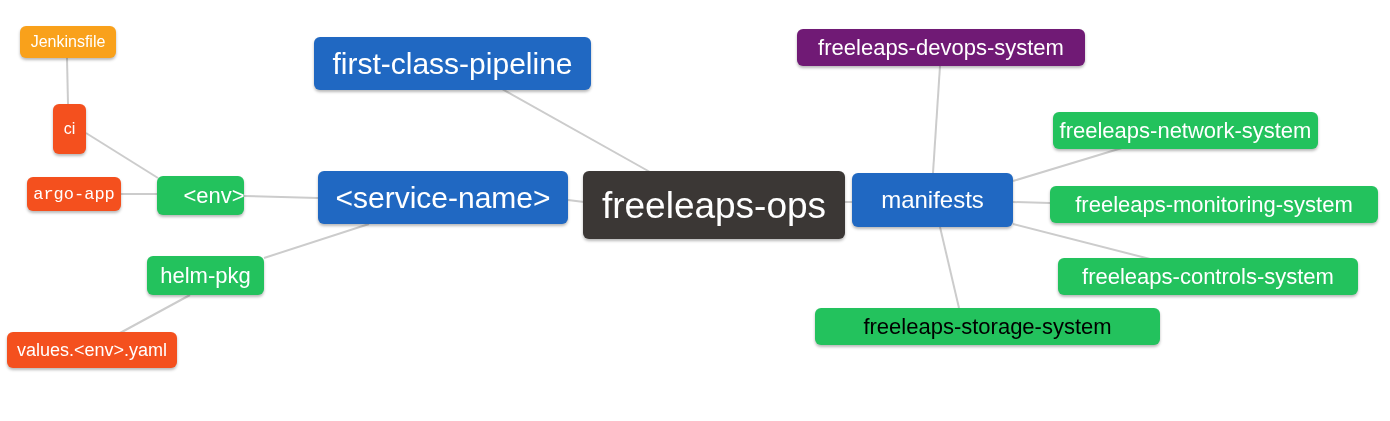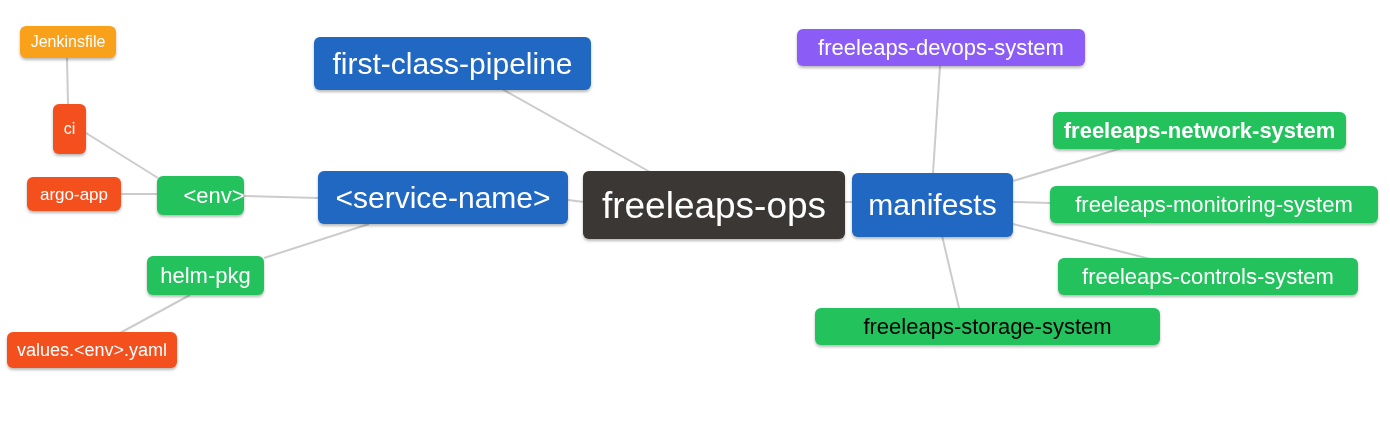--- a/index.html
+++ b/index.html
@@ -54,27 +54,27 @@
       <line x1="845" y1="202" x2="852" y2="202" stroke="#cccccc" stroke-width="2"></line>
       <line x1="933" y1="173" x2="940" y2="66" stroke="#cccccc" stroke-width="2"></line>
       <line x1="1013" y1="181" x2="1122" y2="148" stroke="#cccccc" stroke-width="2"></line>
       <line x1="1013" y1="202" x2="1050" y2="203" stroke="#cccccc" stroke-width="2"></line>
       <line x1="1013" y1="224" x2="1150" y2="259" stroke="#cccccc" stroke-width="2"></line>
       <line x1="940" y1="227" x2="959" y2="308" stroke="#cccccc" stroke-width="2"></line>
     </svg>
   <div id="node-layer">
       <div class="node" style="left: 20px; top: 26px; width: 96px; height: 32px; font-size: 16px; background: rgb(249, 161, 27); color: rgb(255, 255, 255);">Jenkinsfile</div>
       <div class="node" style="left: 53px; top: 104px; width: 33px; height: 50px; font-size: 16px; background: rgb(244, 80, 30); color: rgb(255, 255, 255);">ci</div>
-      <div class="node" style="left: 27px; top: 177px; width: 94px; height: 34px; font-size: 17px; background: rgb(244, 80, 30); color: rgb(255, 255, 255);">argo-app</div>
+      <div class="node" style="left: 27px; top: 177px; width: 94px; height: 34px; font-size: 17px; background: rgb(244, 80, 30); color: rgb(255, 255, 255); font-family: Liberation Mono, monospace;">argo-app</div>
       <div class="node" style="left: 157px; top: 176px; width: 87px; height: 39px; font-size: 22px; background: rgb(35, 194, 93); color: rgb(255, 255, 255); padding-left: 27px;">&lt;env&gt;</div>
       <div class="node" style="left: 147px; top: 256px; width: 117px; height: 39px; font-size: 22px; background: rgb(35, 194, 93); color: rgb(255, 255, 255);">helm-pkg</div>
       <div class="node" style="left: 7px; top: 332px; width: 170px; height: 36px; font-size: 18px; background: rgb(244, 80, 30); color: rgb(255, 255, 255);">values.&lt;env&gt;.yaml</div>
       <div class="node" style="left: 314px; top: 37px; width: 277px; height: 53px; font-size: 30px; background: rgb(32, 104, 194); color: rgb(255, 255, 255);">first-class-pipeline</div>
       <div class="node" style="left: 318px; top: 171px; width: 250px; height: 53px; font-size: 30px; background: rgb(32, 104, 194); color: rgb(255, 255, 255);">&lt;service-name&gt;</div>
       <div class="node" style="left: 583px; top: 171px; width: 262px; height: 68px; font-size: 37px; background: rgb(59, 55, 53); color: rgb(255, 255, 255);">freeleaps-ops</div>
-      <div class="node" style="left: 852px; top: 173px; width: 161px; height: 64px; font-size: 30px; background: rgb(32, 104, 194); color: rgb(255, 255, 255);">manifests</div>
-      <div class="node" style="left: 797px; top: 29px; width: 288px; height: 37px; font-size: 22px; background: #8b5cf6; color: rgb(255, 255, 255);">freeleaps-devops-system</div>
-      <div class="node" style="left: 1053px; top: 112px; width: 293px; height: 37px; font-size: 22px; background: rgb(35, 194, 93); color: rgb(255, 255, 255); font-weight: bold;">freeleaps-network-system</div>
+      <div class="node" style="left: 852px; top: 173px; width: 161px; height: 54px; font-size: 24px; background: rgb(32, 104, 194); color: rgb(255, 255, 255);">manifests</div>
+      <div class="node" style="left: 797px; top: 29px; width: 288px; height: 37px; font-size: 22px; background: #701a75; color: rgb(255, 255, 255);">freeleaps-devops-system</div>
+      <div class="node" style="left: 1053px; top: 112px; width: 265px; height: 37px; font-size: 22px; background: rgb(35, 194, 93); color: rgb(255, 255, 255);">freeleaps-network-system</div>
       <div class="node" style="left: 1050px; top: 186px; width: 328px; height: 37px; font-size: 22px; background: rgb(35, 194, 93); color: rgb(255, 255, 255);">freeleaps-monitoring-system</div>
       <div class="node" style="left: 1058px; top: 258px; width: 300px; height: 37px; font-size: 22px; background: rgb(35, 194, 93); color: rgb(255, 255, 255);">freeleaps-controls-system</div>
       <div class="node" style="left: 815px; top: 308px; width: 345px; height: 37px; font-size: 22px; background: rgb(35, 194, 93); color: #000000;">freeleaps-storage-system</div>
     </div>
 </div>
 
 </body></html>

